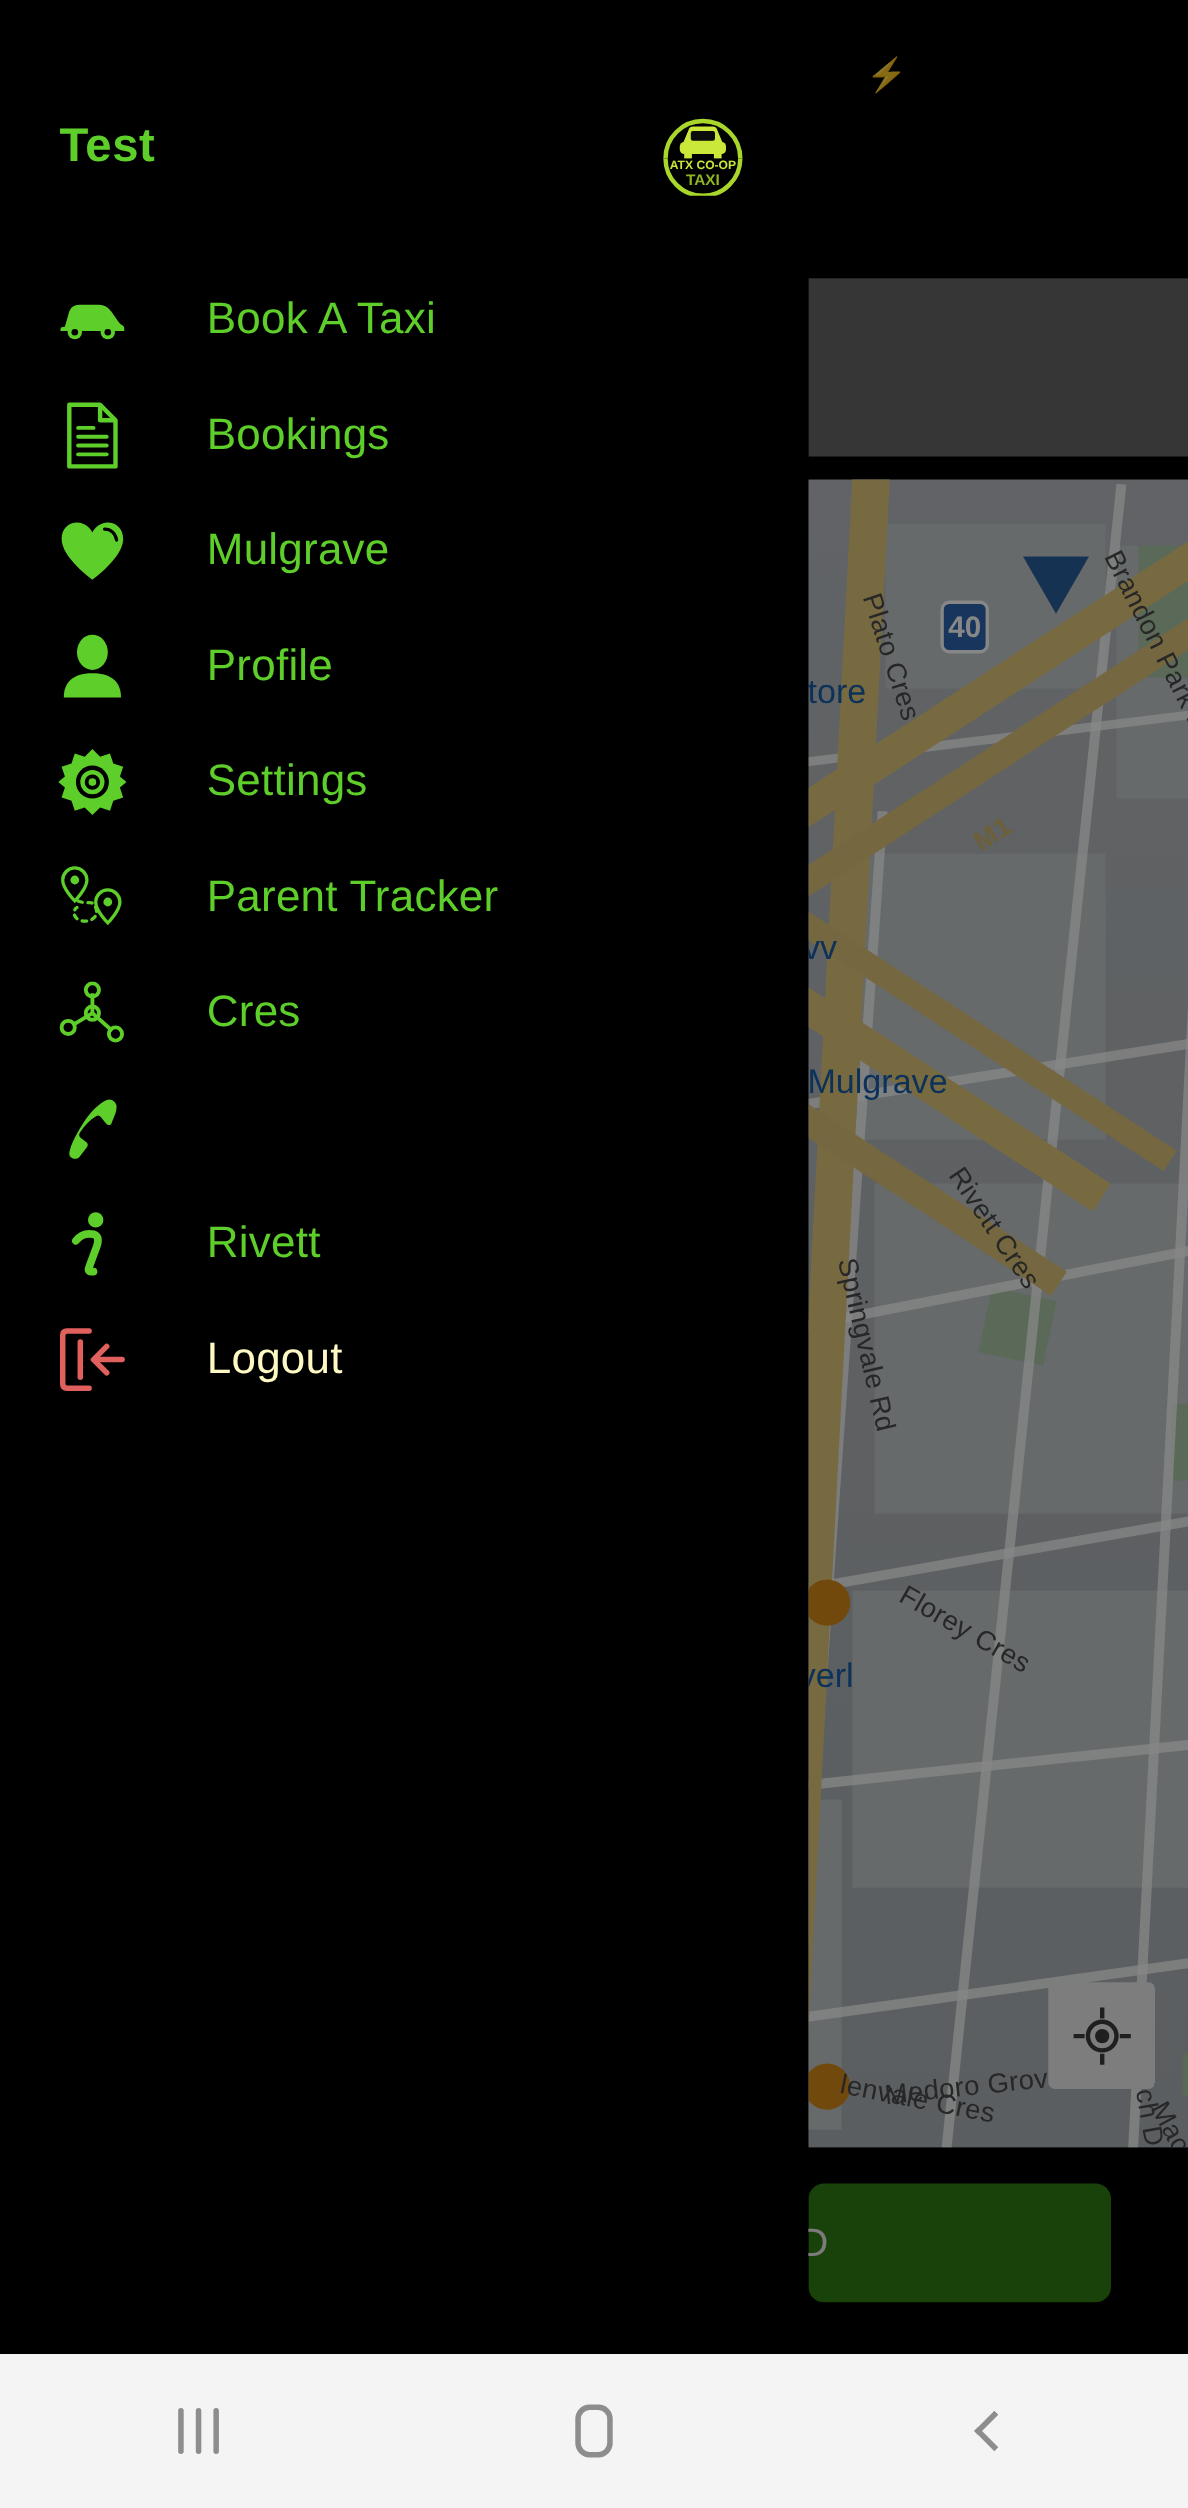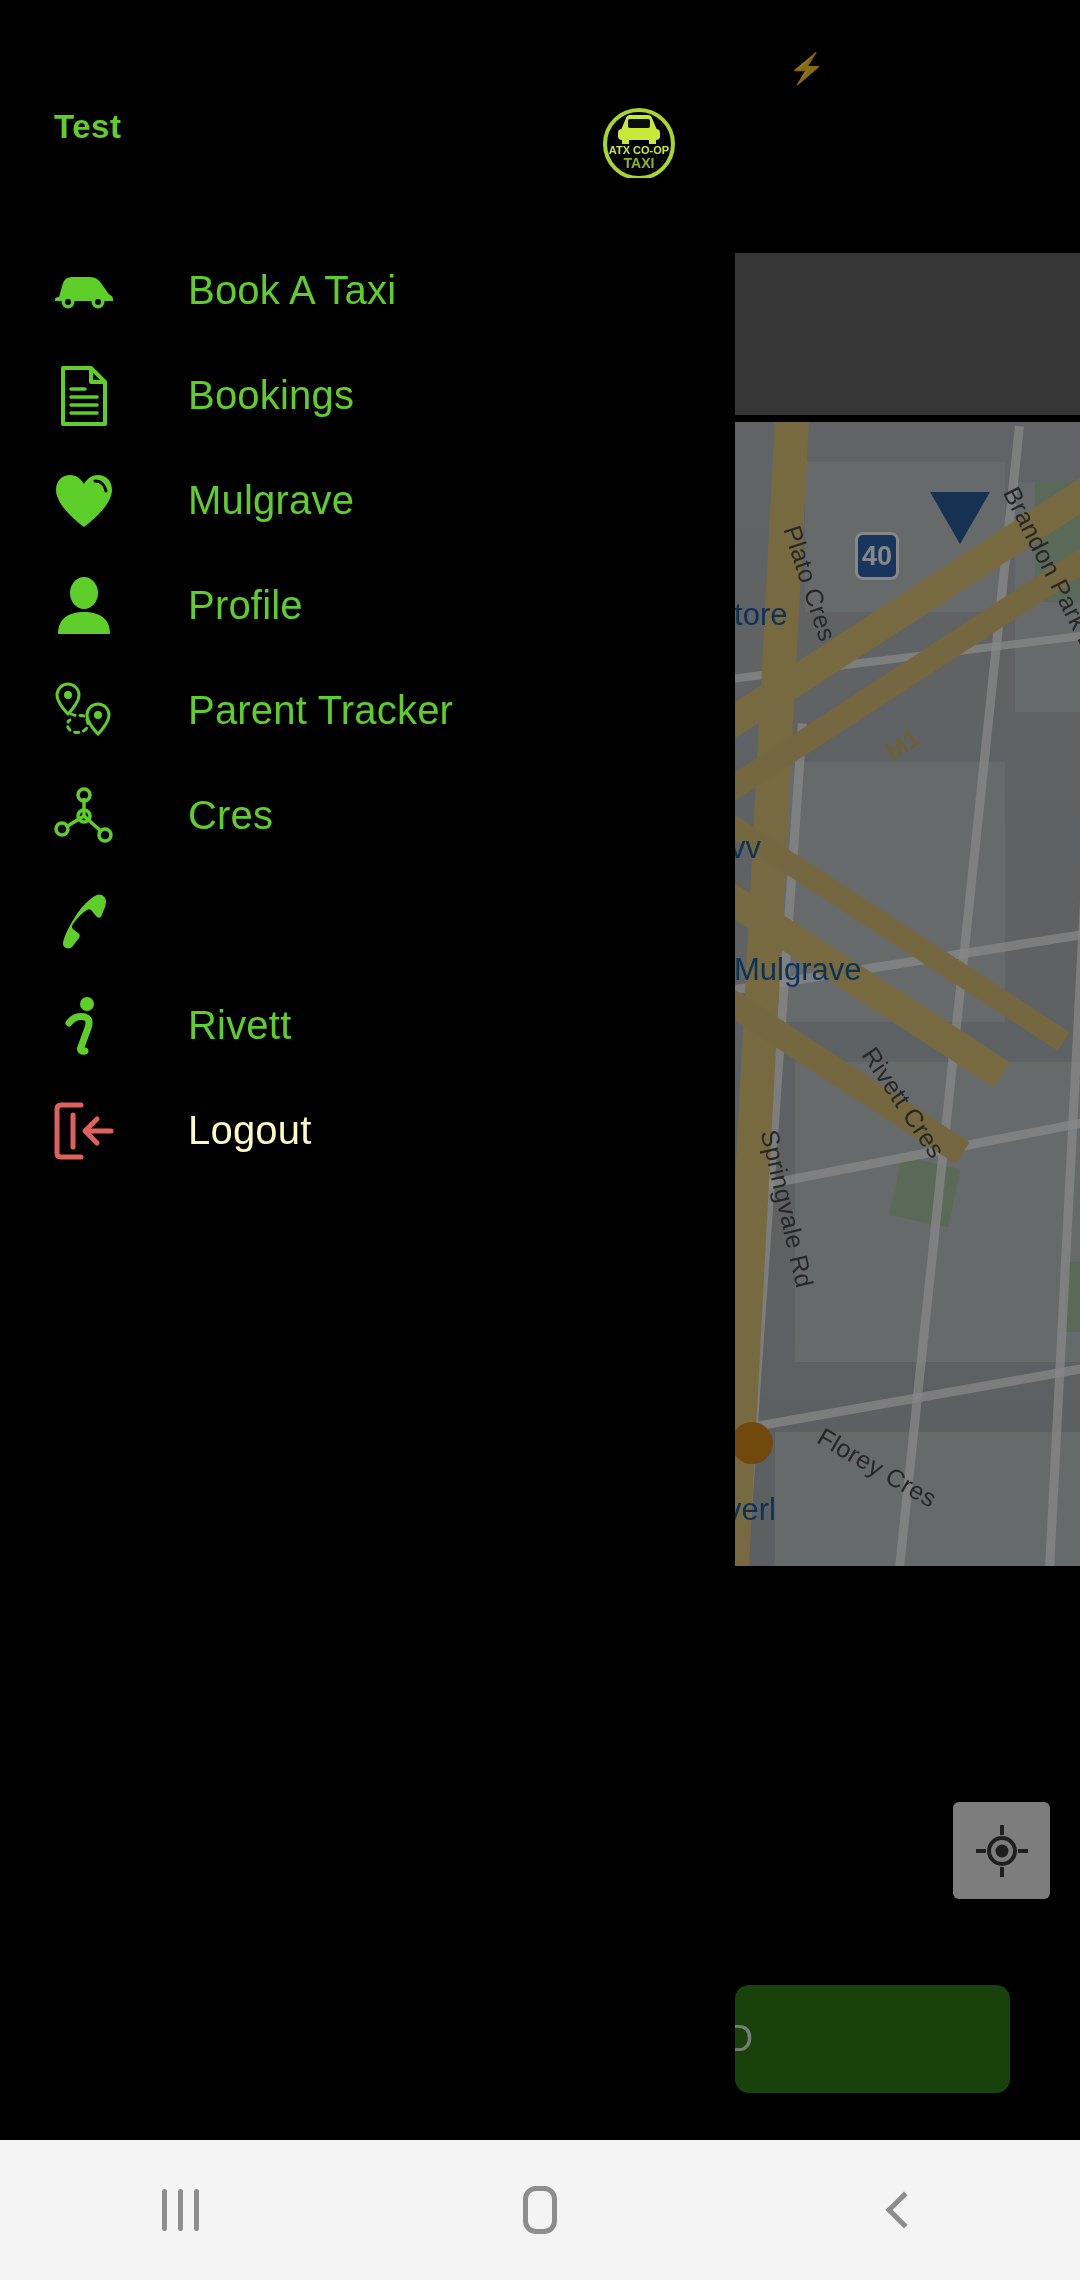--- a/index.html
+++ b/index.html
@@ -20,21 +20,21 @@
     color: #1b1b1b; font-size: 30px; line-height: 34px; text-align: center;
   }
 
   #top-card {
     position: absolute; left: 735px; top: 253px; width: 345px; height: 162px;
     background: #676767;
   }
 
   
   #map {
-    position: absolute; left: 735px; top: 422px; width: 345px; height: 1144px;
+    position: absolute; left: 735px; top: 436px; width: 345px; height: 1516px;
     background: #9aa0a3;
     overflow: hidden;
     text-decoration: underline;
   }
   #map-inner { position: absolute; left: -360px; top: 0; width: 760px; height: 1533px; }
   .mapbg { position: absolute; inset: 0; background:
       linear-gradient(180deg,#b7bcc0 0%, #b2b7bb 45%, #adb2b6 100%); }
 
   .blk { position: absolute; background: #c3c8cb; }
   .road { position: absolute; background: #ffffff; opacity: .75; }
@@ -84,21 +84,21 @@
   
   #scrim { position:absolute; left:735px; top:0; width:345px; height:2140px; background: rgba(0,0,0,.47); }
 
   #drawer {
     position: absolute; left: 0; top: 0; width: 735px; height: 2140px;
     background: #000;
   }
   #drawer-head { position: relative; height: 215px; }
   #drawer-title {
     position: absolute; left: 54px; top: 108px;
-    color: #5ece2a; font-size: 33px; font-weight: bold; letter-spacing: .5px;
+    color: #5ece2a; font-size: 43px; font-weight: bold; letter-spacing: .5px;
   }
   #logo {
     position: absolute; left: 596px; top: 92px; width: 86px; height: 86px;
   }
 
   .menu { position: absolute; left: 0; top: 238px; width: 735px; }
   .menu-item {
     position: relative; height: 105px; display: flex; align-items: center; gap: 28px;
   }
   .mi-icon {
@@ -282,20 +282,32 @@
       <div class="menu-item">
         <div class="mi-icon">
           <svg width="58" height="60" viewBox="0 0 58 60">
             <ellipse cx="29" cy="17" rx="14" ry="16" fill="#5ece2a"></ellipse>
             <path d="M3 58 C3 42 14 36 29 36 C44 36 55 42 55 58 Z" fill="#5ece2a"></path>
           </svg>
         </div>
         <div class="mi-label">Profile</div>
       </div>
 
+      <div class="menu-item">
+        <div class="mi-icon">
+          <svg width="62" height="62" viewBox="0 0 62 62">
+            <path d="M31 1 L38 8 L47 5 L50 14 L59 17 L56 26 L62 31 L56 36 L59 45 L50 48 L47 57 L38 54 L31 61 L24 54 L15 57 L12 48 L3 45 L6 36 L0 31 L6 26 L3 17 L12 14 L15 5 L24 8 Z" fill="#5ece2a"></path>
+            <circle cx="31" cy="31" r="15" fill="#000"></circle>
+            <circle cx="31" cy="31" r="11" fill="#5ece2a"></circle>
+            <circle cx="31" cy="31" r="7" fill="#000"></circle>
+            <circle cx="31" cy="31" r="3.5" fill="#5ece2a"></circle>
+          </svg>
+        </div>
+        <div class="mi-label">Settings</div>
+      </div>
 
       <div class="menu-item">
         <div class="mi-icon">
           <svg width="60" height="58" viewBox="0 0 60 58">
             <path d="M14 2 C8 2 3 7 3 13 C3 21 14 32 14 32 C14 32 25 21 25 13 C25 7 20 2 14 2 Z" fill="none" stroke="#5ece2a" stroke-width="3"></path>
             <circle cx="14" cy="13" r="4" fill="#5ece2a"></circle>
             <path d="M44 22 C38 22 33 27 33 33 C33 41 44 52 44 52 C44 52 55 41 55 33 C55 27 50 22 44 22 Z" fill="none" stroke="#5ece2a" stroke-width="3"></path>
             <circle cx="44" cy="33" r="4" fill="#5ece2a"></circle>
             <path d="M17 32 C26 36 30 30 33 38 C37 47 27 52 20 50 C12 48 12 40 16 38" fill="none" stroke="#5ece2a" stroke-width="3" stroke-dasharray="4 5" stroke-linecap="round"></path>
           </svg>

